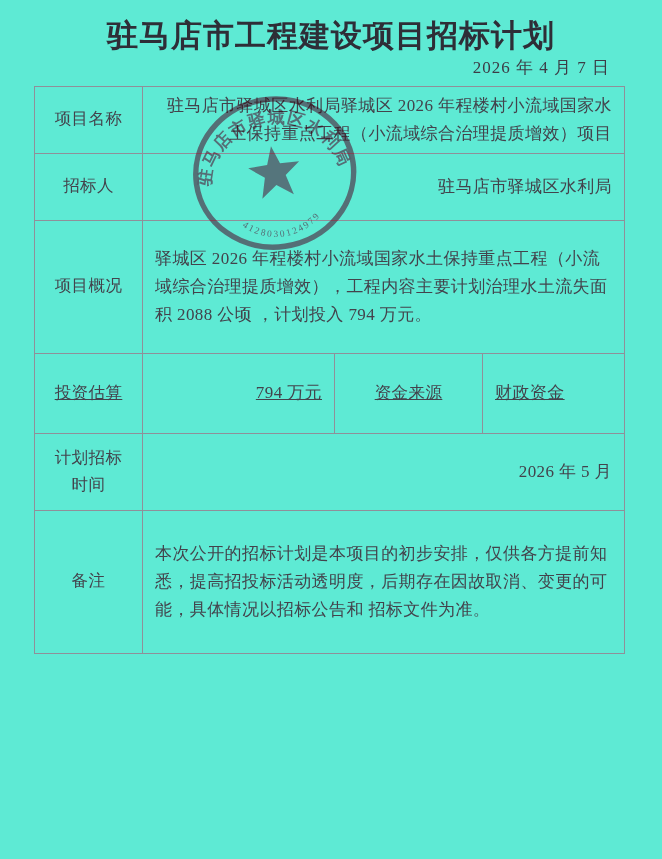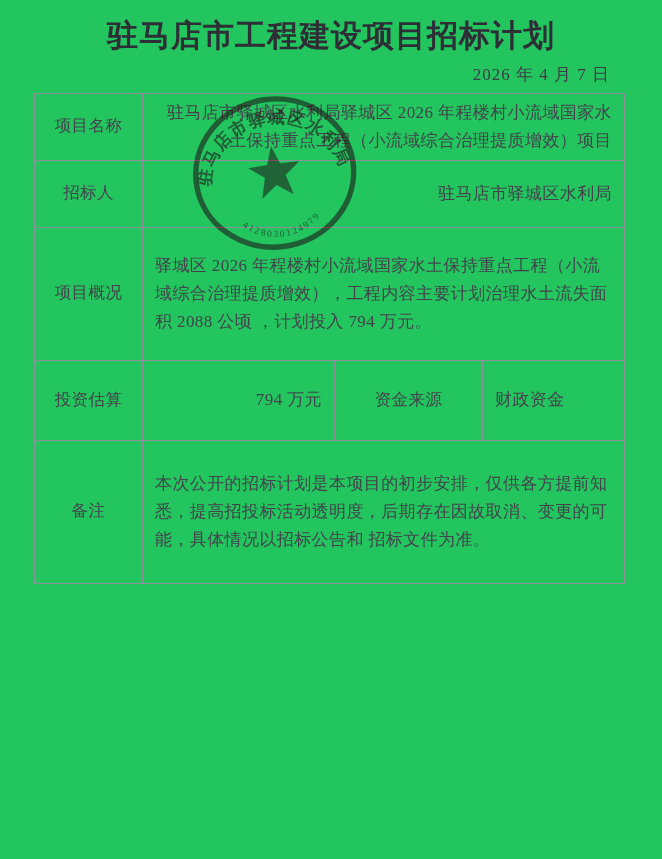--- a/index.html
+++ b/index.html
@@ -5,35 +5,34 @@
   html, body { margin: 0; padding: 0; }
   body {
     font-family: "Liberation Serif", "DejaVu Serif", serif;
     background: #e9e9e9;
   }
   .page {
     position: relative;
     width: 662px;
     height: 859px;
     margin: 0 auto;
-    background: #22c55e;
+    background: #5eead4;
     overflow: hidden;
     color: #41414a;
   }
   .doc-title {
     padding-top: 17px;
     text-align: center;
     font-size: 31px;
     font-weight: 600;
     letter-spacing: 1px;
     color: #2e2e37;
     line-height: 1.25;
   }
   .doc-date {
-    margin-top: 7px;
     margin-right: 52px;
     text-align: right;
     font-size: 17px;
     letter-spacing: 1px;
     color: #3c3c46;
   }
   table.doc-table {
     margin: 7px 0 0 34px;
     width: 590px;
     border-collapse: collapse;
@@ -53,21 +52,21 @@
     text-align: center;
     letter-spacing: 2px;
     padding: 4px 9px;
     font-size: 16.5px;
   }
   td.cell-value { text-align: right; }
   td.cell-value.centered { text-align: left; }
   tr.r1 { height: 67px; }
   tr.r2 { height: 67px; }
   tr.r3 { height: 133px; }
-  tr.r4 { height: 80px; }
+  tr.r4 { height: 80px; text-decoration: underline; }
   tr.r5 { height: 73px; }
   tr.r6 { height: 77px; }
   tr.r7 { height: 67px; }
   tr.r8 { height: 143px; }
   .seal {
     position: absolute;
     left: 189px;
     top: 94px;
     width: 172px;
     height: 162px;
@@ -104,20 +103,24 @@
       <tr class="r3">
         <td class="cell-label">项目概况</td>
         <td class="cell-value centered" colspan="3">驿城区 2026 年程楼村小流域国家水土保持重点工程（小流域综合治理提质增效），工程内容主要计划治理水土流失面积 2088 公顷 ，计划投入 794 万元。</td>
       </tr>
       <tr class="r4">
         <td class="cell-label">投资估算</td>
         <td class="cell-value">794 万元</td>
         <td class="cell-label">资金来源</td>
         <td class="cell-value centered">财政资金</td>
       </tr>
+      <tr class="r6">
+        <td class="cell-label">计划招标时间</td>
+        <td class="cell-value" colspan="3">2026 年 5 月</td>
+      </tr>
       <tr class="r8">
         <td class="cell-label">备注</td>
         <td class="cell-value centered" colspan="3">本次公开的招标计划是本项目的初步安排，仅供各方提前知悉，提高招投标活动透明度，后期存在因故取消、变更的可能，具体情况以招标公告和 招标文件为准。</td>
       </tr>
     </tbody>
   </table>
 
   <svg class="seal" viewBox="0 0 172 162" xmlns="http://www.w3.org/2000/svg">
     <g fill="none" stroke="#dd5570" opacity="0.9">
       <ellipse cx="86" cy="79" rx="79" ry="74" stroke-width="5.5"></ellipse>

